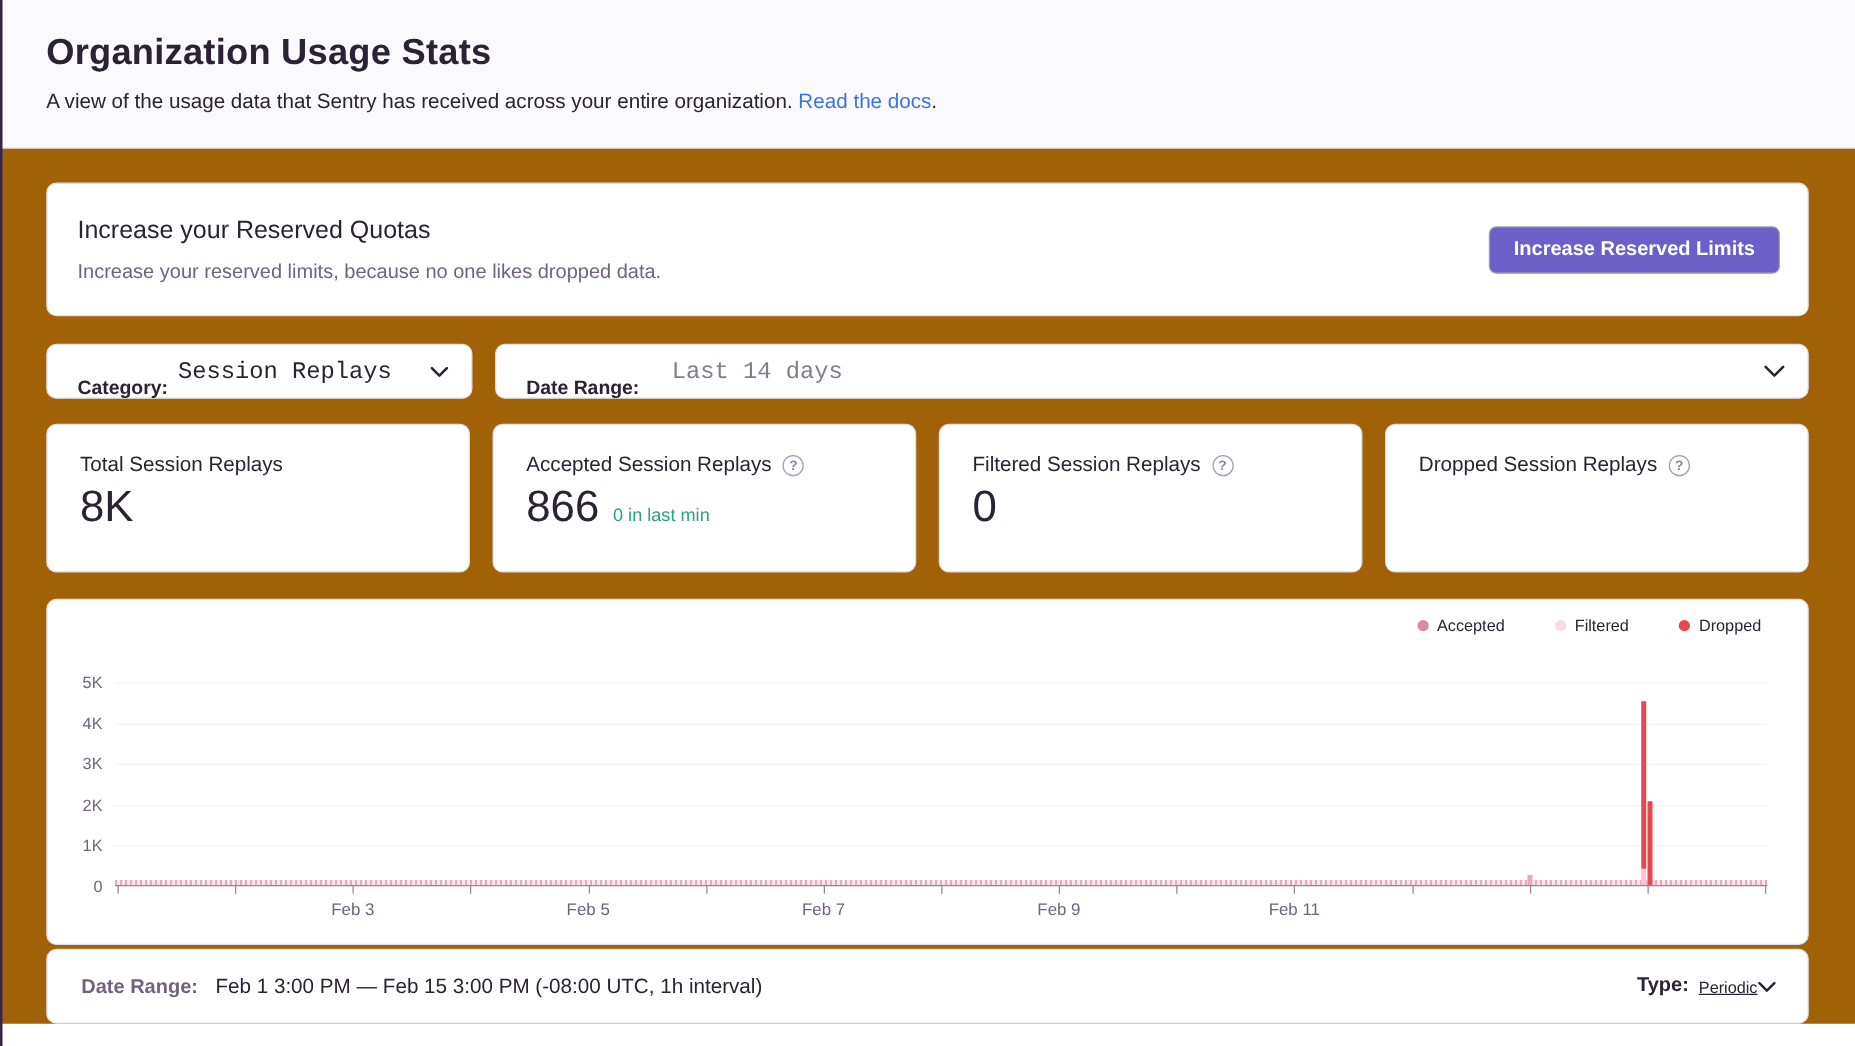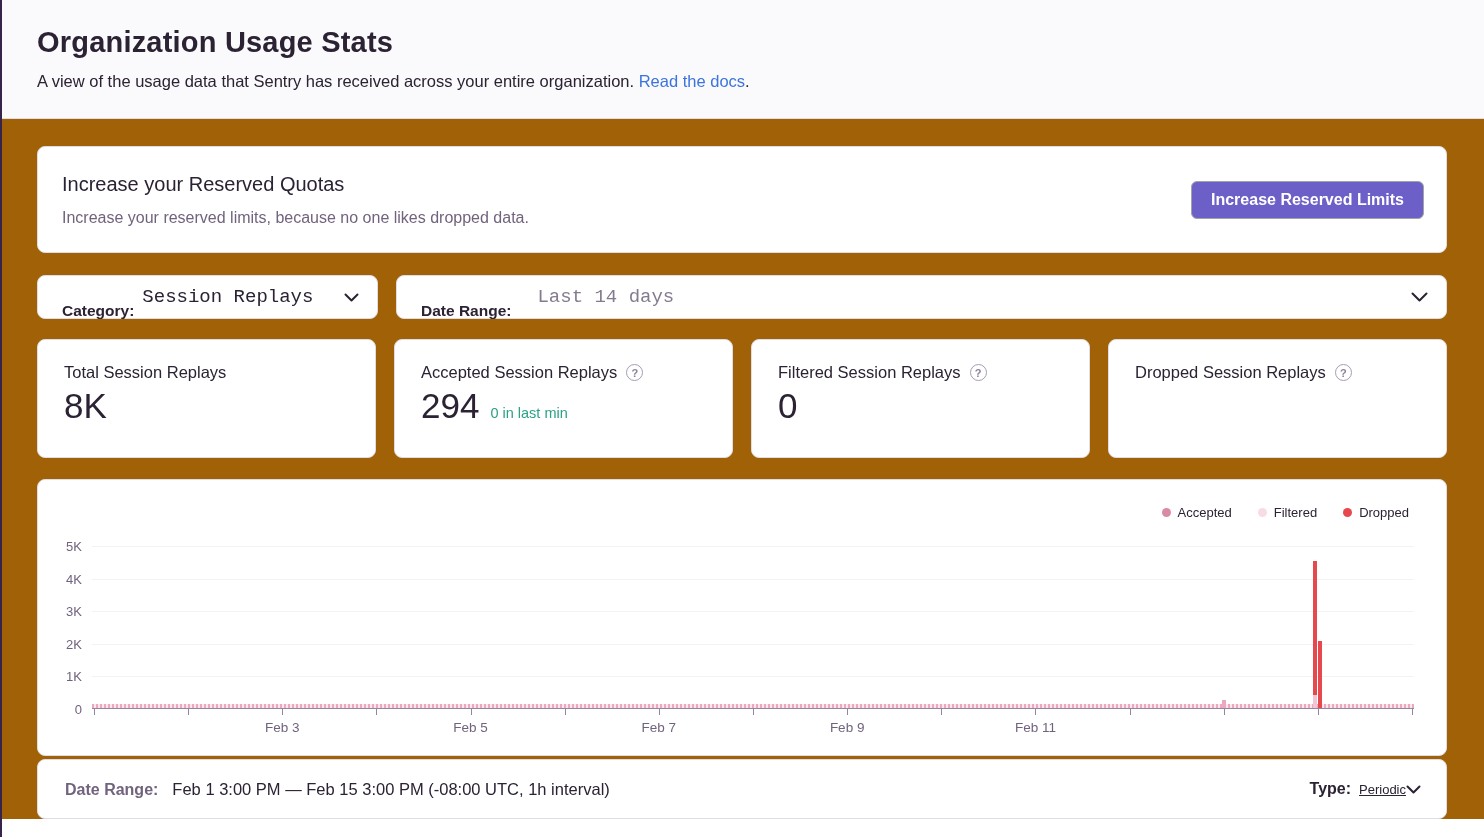--- a/index.html
+++ b/index.html
@@ -77,22 +77,22 @@
     cursor: pointer;
   }
   .help-icon::before { content: "?"; }
   .score-value-row { display: flex; align-items: baseline; margin-top: 4px; }
   .score-value { font-size: 35px; font-weight: 400; color: #2b2233; }
   .score-sub { font-size: 14.5px; color: #2ba185; margin-left: 11px; }
 
   
   .chart-panel { position: relative; margin-top: 21px; height: 277px; }
   .legend {
-    position: absolute; top: 25px; right: 37px;
-    display: flex; gap: 26px; align-items: center;
+    position: absolute; top: 13px; right: 37px;
+    display: flex; gap: 40px; align-items: center;
   }
   .legend-item { display: flex; align-items: center; gap: 7px; cursor: pointer; }
   .legend-dot { width: 9px; height: 9px; border-radius: 50%; }
   .legend-label { font-size: 13px; color: #2b2233; }
 
   .plot {
     position: absolute; left: 54px; top: 66px;
     width: 1322px; height: 163px;
     border-bottom: 1.5px solid #9386a0;
   }
@@ -180,21 +180,21 @@
       <div class="score-value-row">
         <span class="score-value">8K</span>
       </div>
     </section>
     <section class="panel score-card">
       <div class="score-title-row">
         <span class="score-title">Accepted Session Replays</span>
         <span class="help-icon"></span>
       </div>
       <div class="score-value-row">
-        <span class="score-value">294</span>
+        <span class="score-value">866</span>
         <span class="score-sub">0 in last min</span>
       </div>
     </section>
     <section class="panel score-card">
       <div class="score-title-row">
         <span class="score-title">Filtered Session Replays</span>
         <span class="help-icon"></span>
       </div>
       <div class="score-value-row">
         <span class="score-value">0</span>

